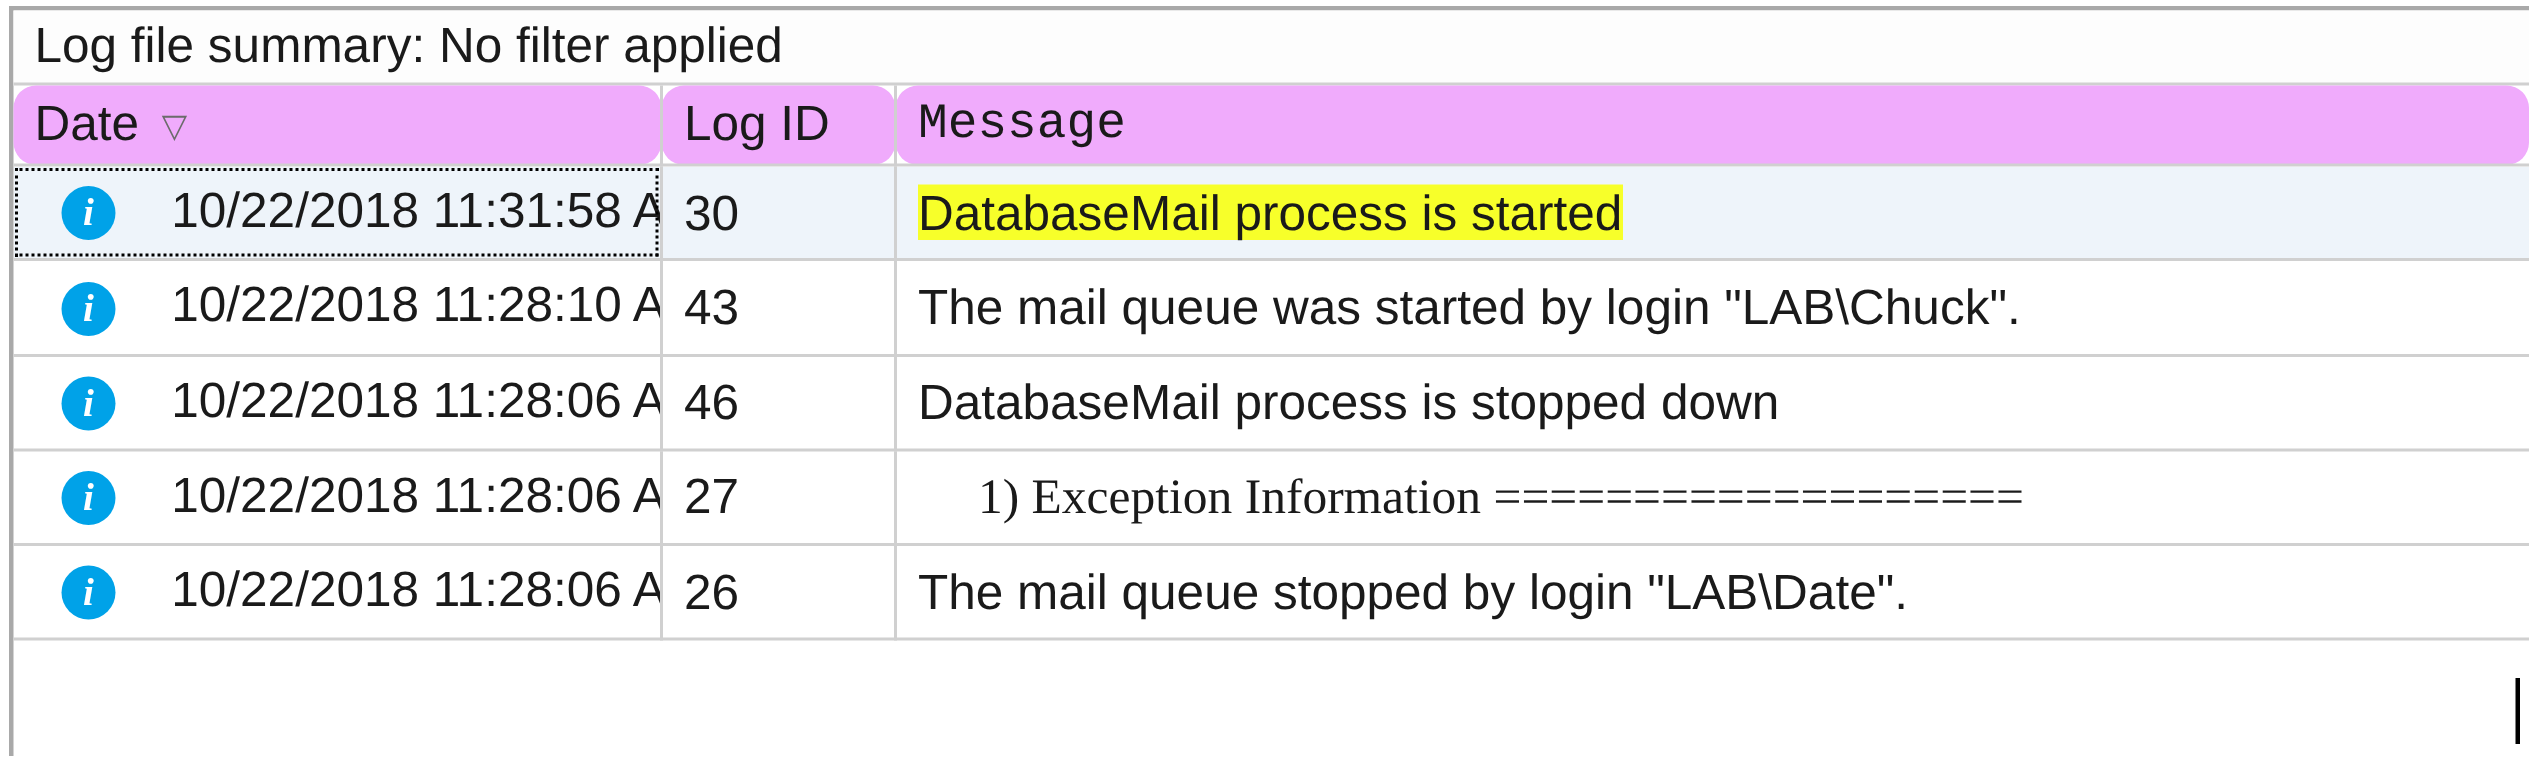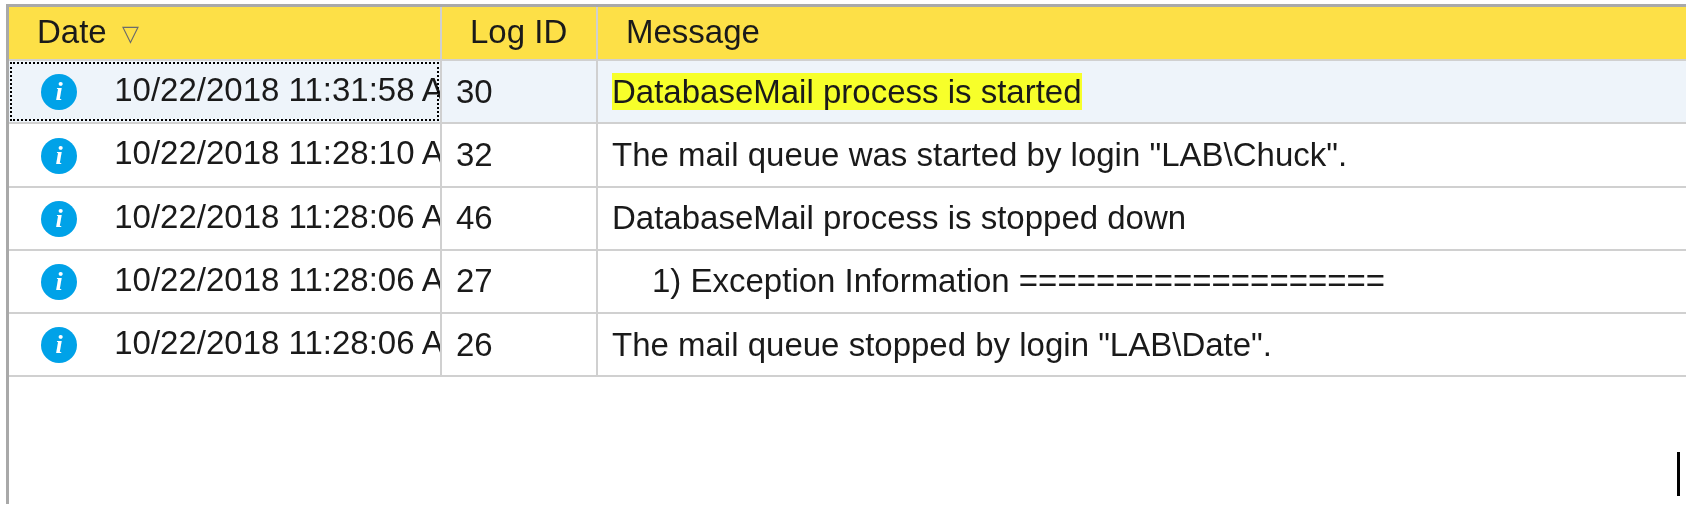--- a/index.html
+++ b/index.html
@@ -38,27 +38,28 @@
     background: #fdfdfd;
   }
   table.grid {
     border-collapse: collapse;
     width: 100%;
     table-layout: fixed;
   }
   table.grid th {
     text-align: left;
     font-weight: 400;
-    padding: 6px 28px 8px;
+    padding: 6px 14px 8px;
     border-right: 2px solid var(--grid-line);
     border-bottom: 2px solid var(--grid-line);
-    background: #fde047;
+    background: #f0abfc;
     white-space: nowrap;
-  }
-  table.grid th:last-child { border-right: none; }
+    border-radius: 15px;
+  }
+  table.grid th:last-child { border-right: none; font-family: Liberation Mono, monospace; }
   col.col-date { width: 432px; }
   col.col-logid { width: 156px; }
   col.col-msg { }
   .sort-glyph {
     display: inline-block;
     font-size: 22px;
     color: #6b6b6b;
     vertical-align: 2px;
     margin-left: 6px;
   }
@@ -102,35 +103,38 @@
   tr.selected td.date-cell::after {
     content: "";
     position: absolute;
     inset: 1px;
     border: 2px dotted #000;
     pointer-events: none;
   }
   .hl {
     background: var(--highlight);
   }
-  .msg-indent { padding-left: 40px; display: inline-block; }
+  .msg-indent { padding-left: 40px; display: inline-block; font-family: Liberation Serif, serif; }
   .caret {
     position: absolute;
     right: 6px;
     bottom: 8px;
     width: 3px;
     height: 44px;
     background: #000;
   }
 </style>
 </head>
 <body>
 
 <div class="viewer">
 
+  <div class="summary-bar">
+    <span>Log file summary: No filter applied</span>
+  </div>
 
   <table class="grid">
     <colgroup>
       <col class="col-date">
         <col class="col-logid">
         <col class="col-msg">
     </colgroup>
     <thead>
       <tr>
         <th>
@@ -156,21 +160,21 @@
         <td><span>30</span></td>
         <td><span class="hl">DatabaseMail process is started</span></td>
       </tr>
       <tr class="data-row">
         <td class="date-cell">
           <span class="icon-wrap">
               <span class="info-icon">i</span>
             </span>
           <span>10/22/2018 11:28:10 AM</span>
         </td>
-        <td><span>32</span></td>
+        <td><span>43</span></td>
         <td><span>The mail queue was started by login "LAB\Chuck".</span></td>
       </tr>
       <tr class="data-row">
         <td class="date-cell">
           <span class="icon-wrap">
               <span class="info-icon">i</span>
             </span>
           <span>10/22/2018 11:28:06 AM</span>
         </td>
         <td><span>46</span></td>

